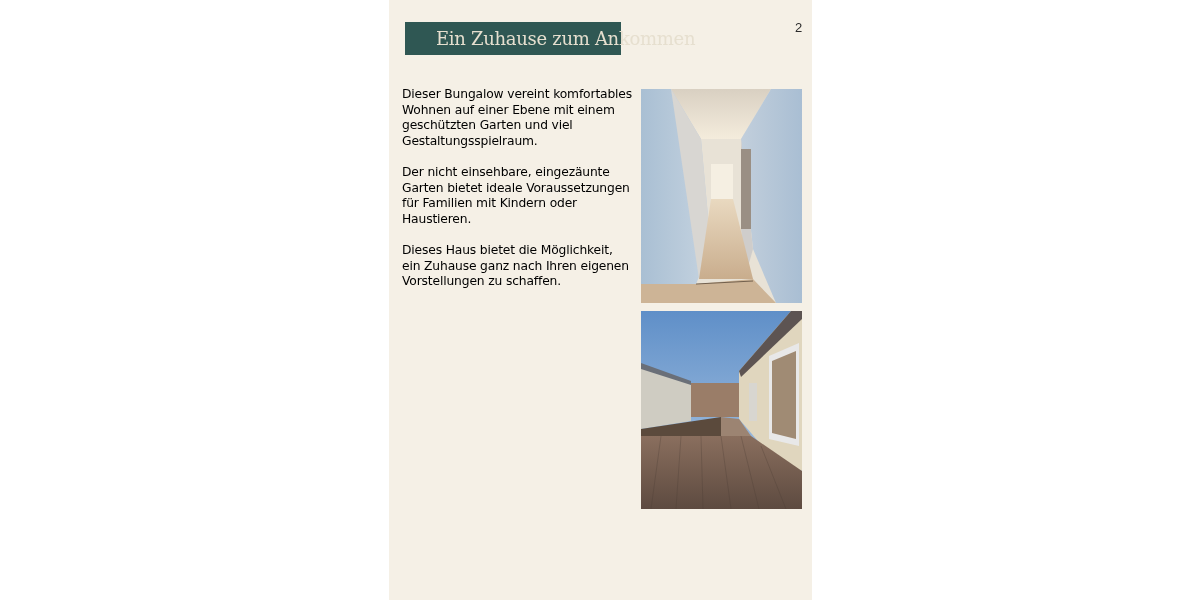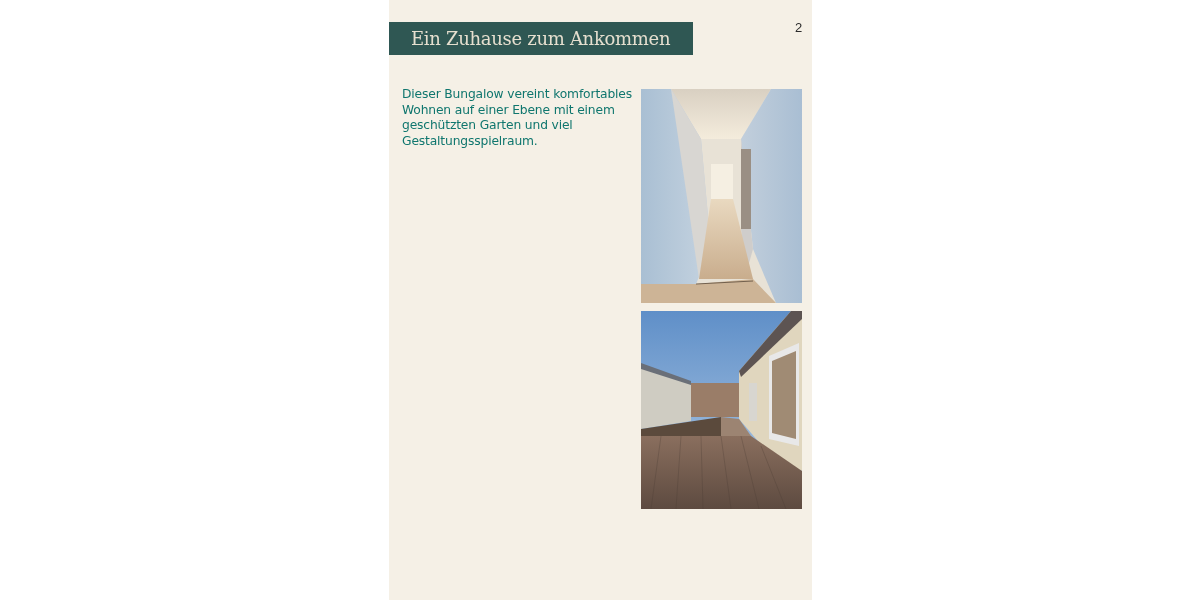--- a/index.html
+++ b/index.html
@@ -5,56 +5,58 @@
     html, body { margin: 0; padding: 0; }
     body {
       width: 1200px; height: 600px; background: #ffffff; position: relative; overflow: hidden;
       font-family: "DejaVu Sans", sans-serif;
     }
     .page {
       position: absolute; left: 389px; top: 0; width: 423px; height: 600px;
       background: #f5f0e6;
     }
     .title-banner {
-      position: absolute; left: 0; top: 22px; width: 304px; height: 33px;
+      position: absolute; left: 16px; top: 22px; width: 216px; height: 33px;
       background: #2f5753; box-sizing: border-box;
-      display: flex; align-items: center; padding-left: 22px;
+      display: flex; align-items: center; padding-left: 31px;
     }
     .title-banner span {
       font-family: "DejaVu Serif", serif; color: #e6dfcf; font-size: 18px;
       letter-spacing: -0.3px; white-space: nowrap;
     }
     .page-number {
       position: absolute; left: 406px; top: 20px;
       font-family: "Liberation Sans", sans-serif; font-size: 13px; color: #2b2b2b;
     }
     .body-text {
       position: absolute; left: 13px; top: 87px; width: 232px;
       font-family: "DejaVu Sans", sans-serif; font-size: 12.3px; line-height: 15.6px;
-      color: #0f766e; letter-spacing: -0.15px;
+      color: #000000; letter-spacing: -0.15px;
     }
     .body-text p { margin: 0 0 15.6px 0; }
     .photo {
       position: absolute; left: 252px; width: 161px; overflow: hidden;
     }
     .photo-hallway { top: 89px; height: 214px; }
     .photo-garden { top: 311px; height: 198px; }
     .photo svg { display: block; width: 100%; height: 100%; }
   </style>
 </head>
 <body>
 
 <div class="page">
   <div class="title-banner">
     <span>Ein Zuhause zum Ankommen</span>
   </div>
   <div class="page-number">2</div>
 
   <div class="body-text">
     <p>Dieser Bungalow vereint komfortables Wohnen auf einer Ebene mit einem geschützten Garten und viel Gestaltungsspielraum.</p>
+    <p>Der nicht einsehbare, eingezäunte Garten bietet ideale Voraussetzungen für Familien mit Kindern oder Haustieren.</p>
+    <p>Dieses Haus bietet die Möglichkeit, ein Zuhause ganz nach Ihren eigenen Vorstellungen zu schaffen.</p>
   </div>
 
   <div class="photo photo-hallway">
     <svg viewBox="0 0 161 214" preserveAspectRatio="none">
       <defs>
         <linearGradient id="ceil" x1="0" y1="0" x2="0" y2="1">
           <stop offset="0" stop-color="#d9d0c2"></stop>
             <stop offset="1" stop-color="#f4ecdc"></stop>
         </linearGradient>
         <linearGradient id="floor" x1="0" y1="0" x2="0" y2="1">

